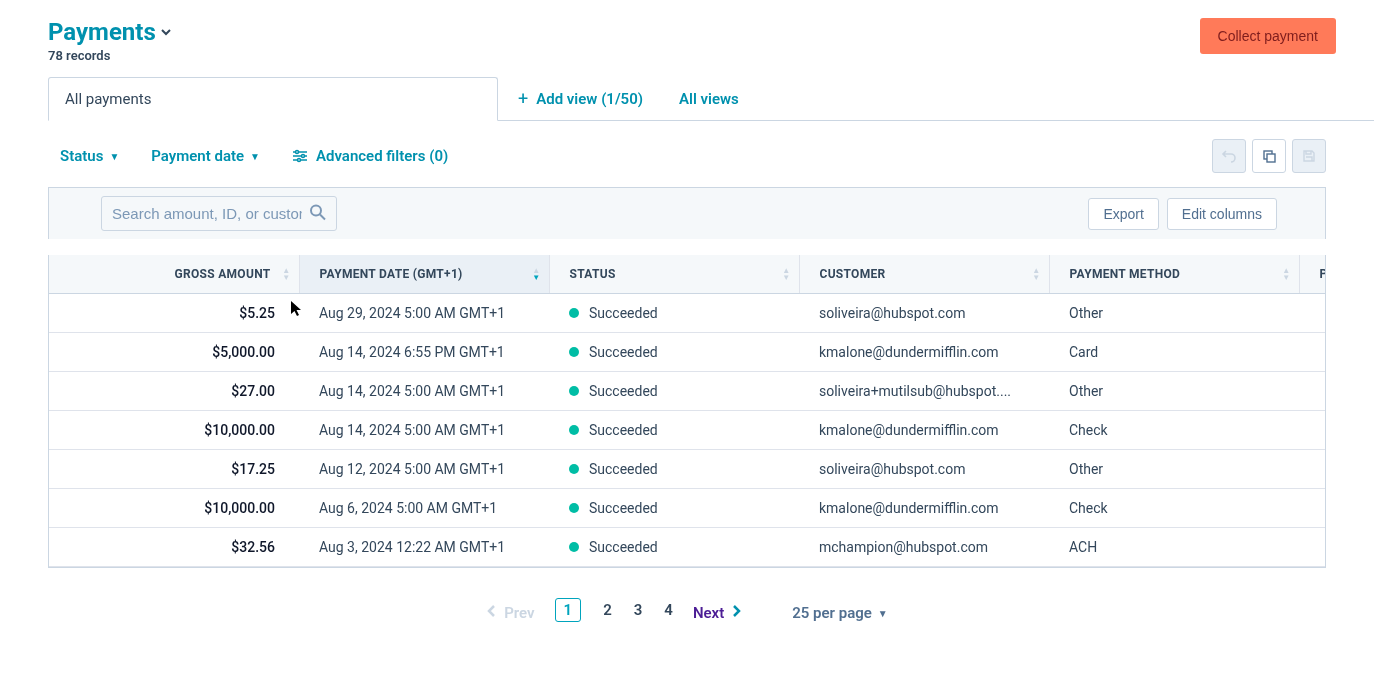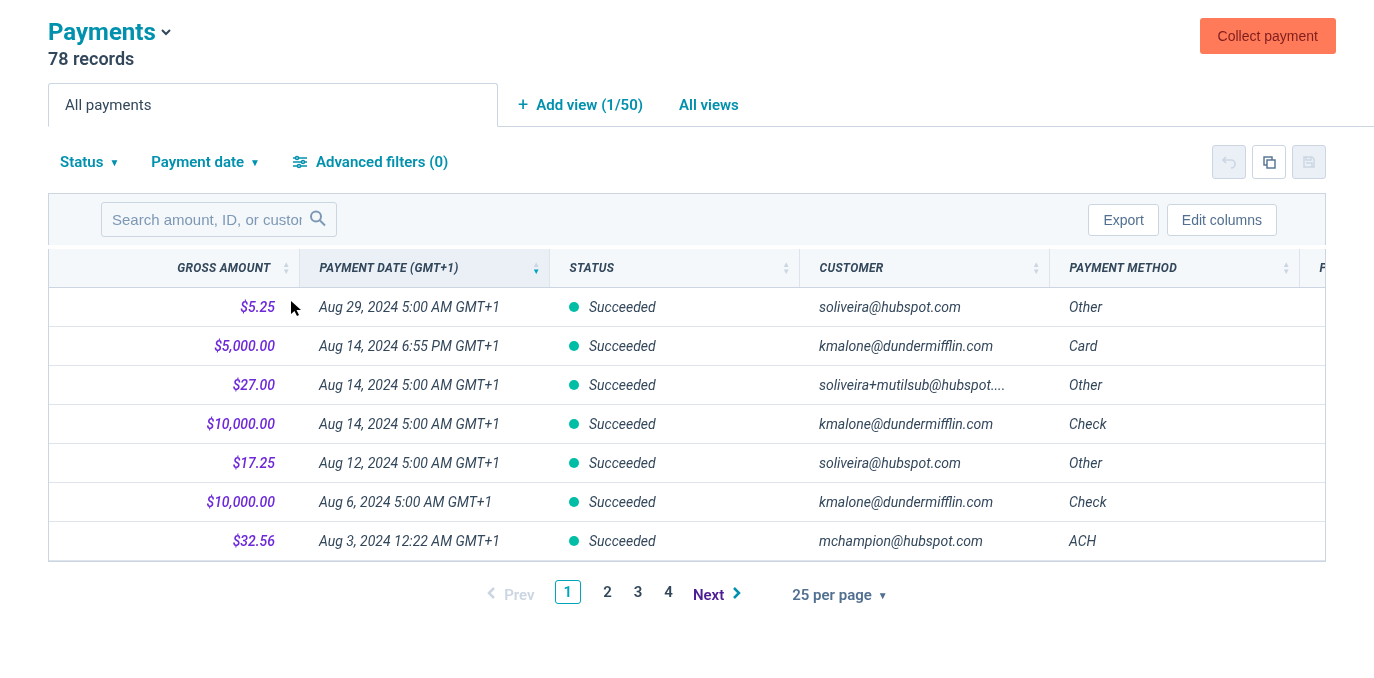--- a/index.html
+++ b/index.html
@@ -21,21 +21,21 @@
   }
   .title-wrap { display:flex; flex-direction:column; }
   .title-row { display:flex; align-items:center; gap:4px; }
   .page-title {
     font-size: 24px;
     font-weight: 700;
     color: #0091ae;
   }
   .title-chevron svg { display:block; }
   .records {
-    font-size: 18px;
+    font-size: 13px;
     color: #33475b;
     font-weight:600;
     margin-top:2px;
   }
   .collect-btn {
     background: #ff7a59;
     color:#7f1d1d;
     border:none;
     border-radius: 3px;
     padding: 10px 18px;
@@ -140,25 +140,24 @@
   .outline-btn {
     border:1px solid #cbd6e2;
     background:#fff;
     color:#516f90;
     padding:7px 14px;
     border-radius:3px;
     font-size:14px;
     cursor:pointer;
   }
   .table-container {
-    margin:4px 48px;
+    margin:16px 48px;
     border:1px solid #cbd6e2;
     border-top:none;
     overflow:hidden;
-    font-style:italic;
   }
   table { width:100%; border-collapse:collapse; table-layout:fixed; }
   thead th {
     background:#f5f8fa;
     text-align:left;
     font-size:12px;
     font-weight:700;
     letter-spacing:0.3px;
     color:#33475b;
     padding:12px 20px;
@@ -184,21 +183,21 @@
   tbody td {
     padding:11px 20px;
     border-bottom:1px solid #dfe3eb;
     font-size:14px;
     color:#33475b;
     white-space:nowrap;
     overflow:hidden;
     text-overflow:ellipsis;
   }
   tbody tr:first-child td { border-top:1px solid #dfe3eb; }
-  .amount-cell { text-align:right; color:#6d28d9; font-weight:500; padding-right:24px;}
+  .amount-cell { text-align:right; color:#0f172a; font-weight:500; padding-right:24px;}
   .status-cell { display:flex; align-items:center; gap:10px; }
   .status-dot { width:10px; height:10px; border-radius:50%; background:#00bda5; }
   .pagination {
     display:flex;
     justify-content:center;
     align-items:flex-end;
     gap:20px;
     padding:14px 0 10px;
     color:#516f90;
     font-size:15px;

